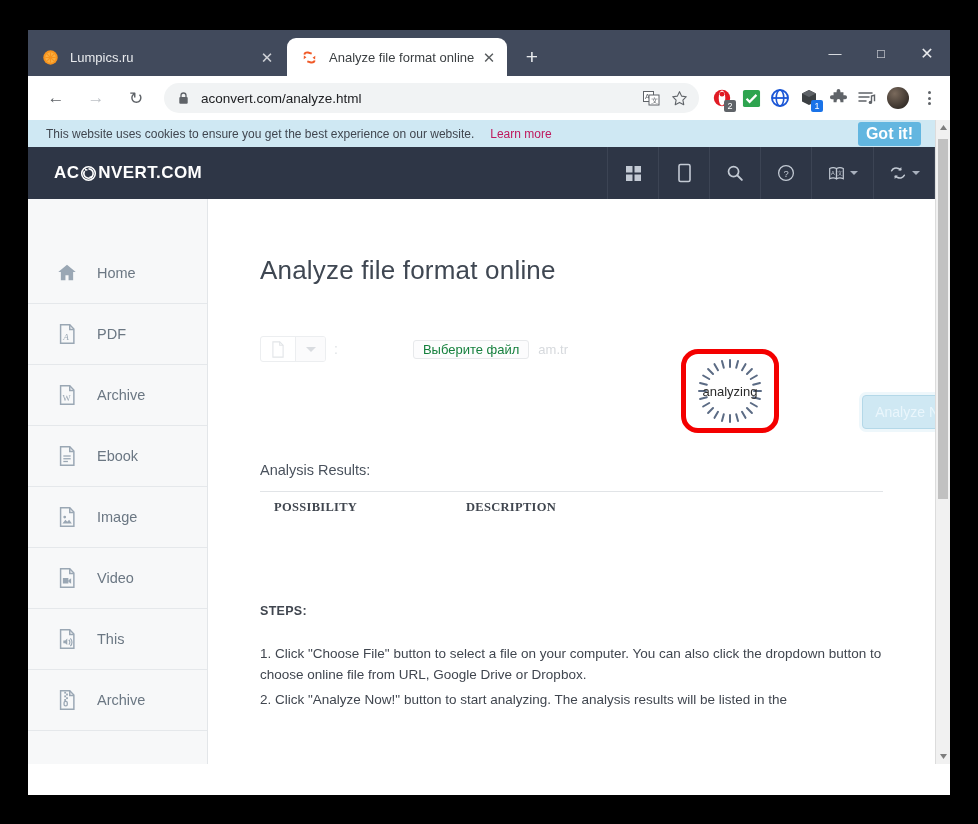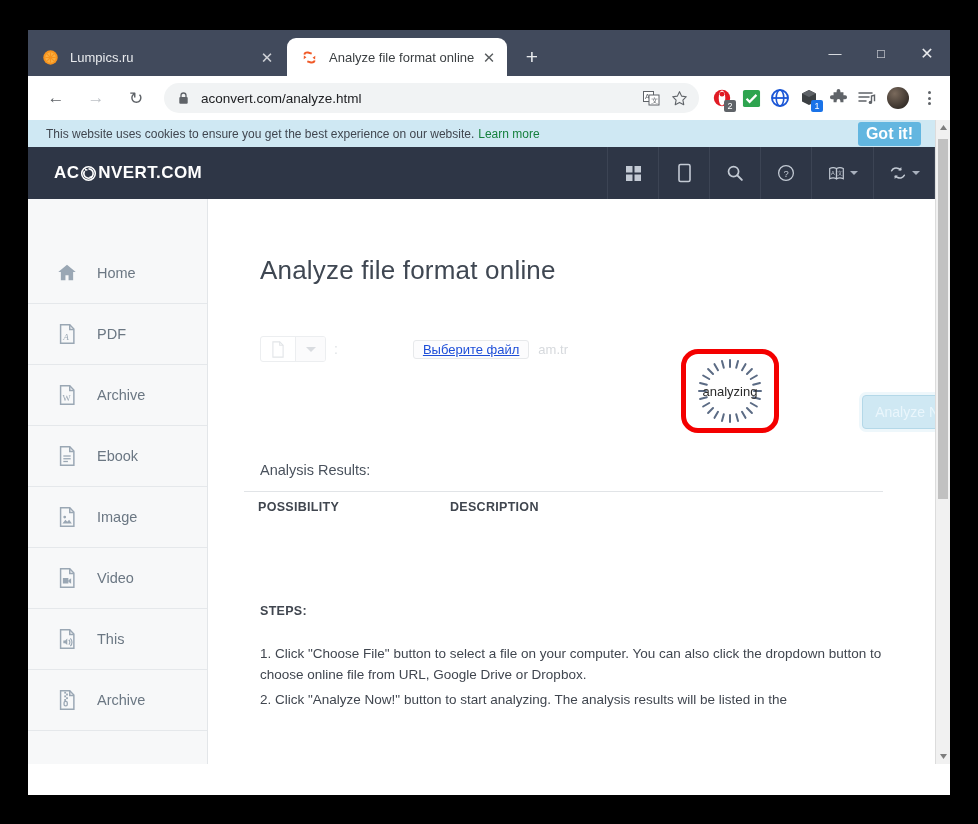--- a/index.html
+++ b/index.html
@@ -134,21 +134,21 @@
     overflow: hidden;
   }
 
   
   .cookiebar {
     height: 27px; background: #cfe8f3;
     display: flex; align-items: center; justify-content: space-between;
     padding: 0 14px 0 18px;
     font-size: 12px; color: #40464f;
   }
-  .cookie-link { color: #15803d; margin-left: 4px; }
+  .cookie-link { color: #be185d; margin-left: 16px; }
   .gotit {
     background: #62b6e0; color: #fff;
     font-size: 16px; font-weight: bold;
     padding: 3px 8px; border-radius: 3px;
   }
 
   
   .siteheader {
     height: 52px; background: #2e3646;
     display: flex; align-items: center;
@@ -211,22 +211,22 @@
   }
   .ftype-caret {
     width: 0; height: 0;
     border-left: 5px solid transparent; border-right: 5px solid transparent;
     border-top: 5px solid #d9dce0;
   }
   .colon { color: #dfe2e5; font-size: 14px; margin-left: 8px; }
   .fileinput { margin-left: 75px; display: flex; align-items: center; }
   .choosefile {
     border: 1px solid #e7e9eb; border-radius: 3px;
-    font-size: 13px; color: #1d4ed8;
-    padding: 1px 9px; background: #fcfcfd; text-decoration: underline;
+    font-size: 13px; color: #15803d;
+    padding: 1px 9px; background: #fcfcfd;
   }
   .fname { font-size: 13px; color: #d6d9dd; margin-left: 9px; }
 
   
   .spinner-wrap {
     position: absolute; left: 473px; top: 150px;
     width: 98px; height: 84px;
     border: 5px solid #f40000;
     border-radius: 17px;
     background: #fff;
@@ -255,22 +255,23 @@
     font-size: 14px;
     display: flex; align-items: center; justify-content: center;
     box-shadow: 0 0 0 3px #eef7fb;
   }
 
   .results-label {
     position: absolute; left: 52px; top: 263px;
     font-size: 14.5px; color: #4a525d;
   }
   .rtable {
-    position: absolute; left: 36px; top: 292px; right: 52px;
+    position: absolute; left: 52px; top: 292px; right: 52px;
     border-top: 1px solid #e1e4e7;
+    font-family: Liberation Serif, serif;
   }
   .rhead { display: flex; height: 30px; align-items: center; }
   .rcell {
     font-size: 12.5px; font-weight: bold; color: #40464f;
     letter-spacing: .3px;
     padding-left: 14px;
     height: 30px; display: flex; align-items: center;
   }
   .rcell.c1 { width: 192px; }
   .rcell.c2 { width: 152px; }

